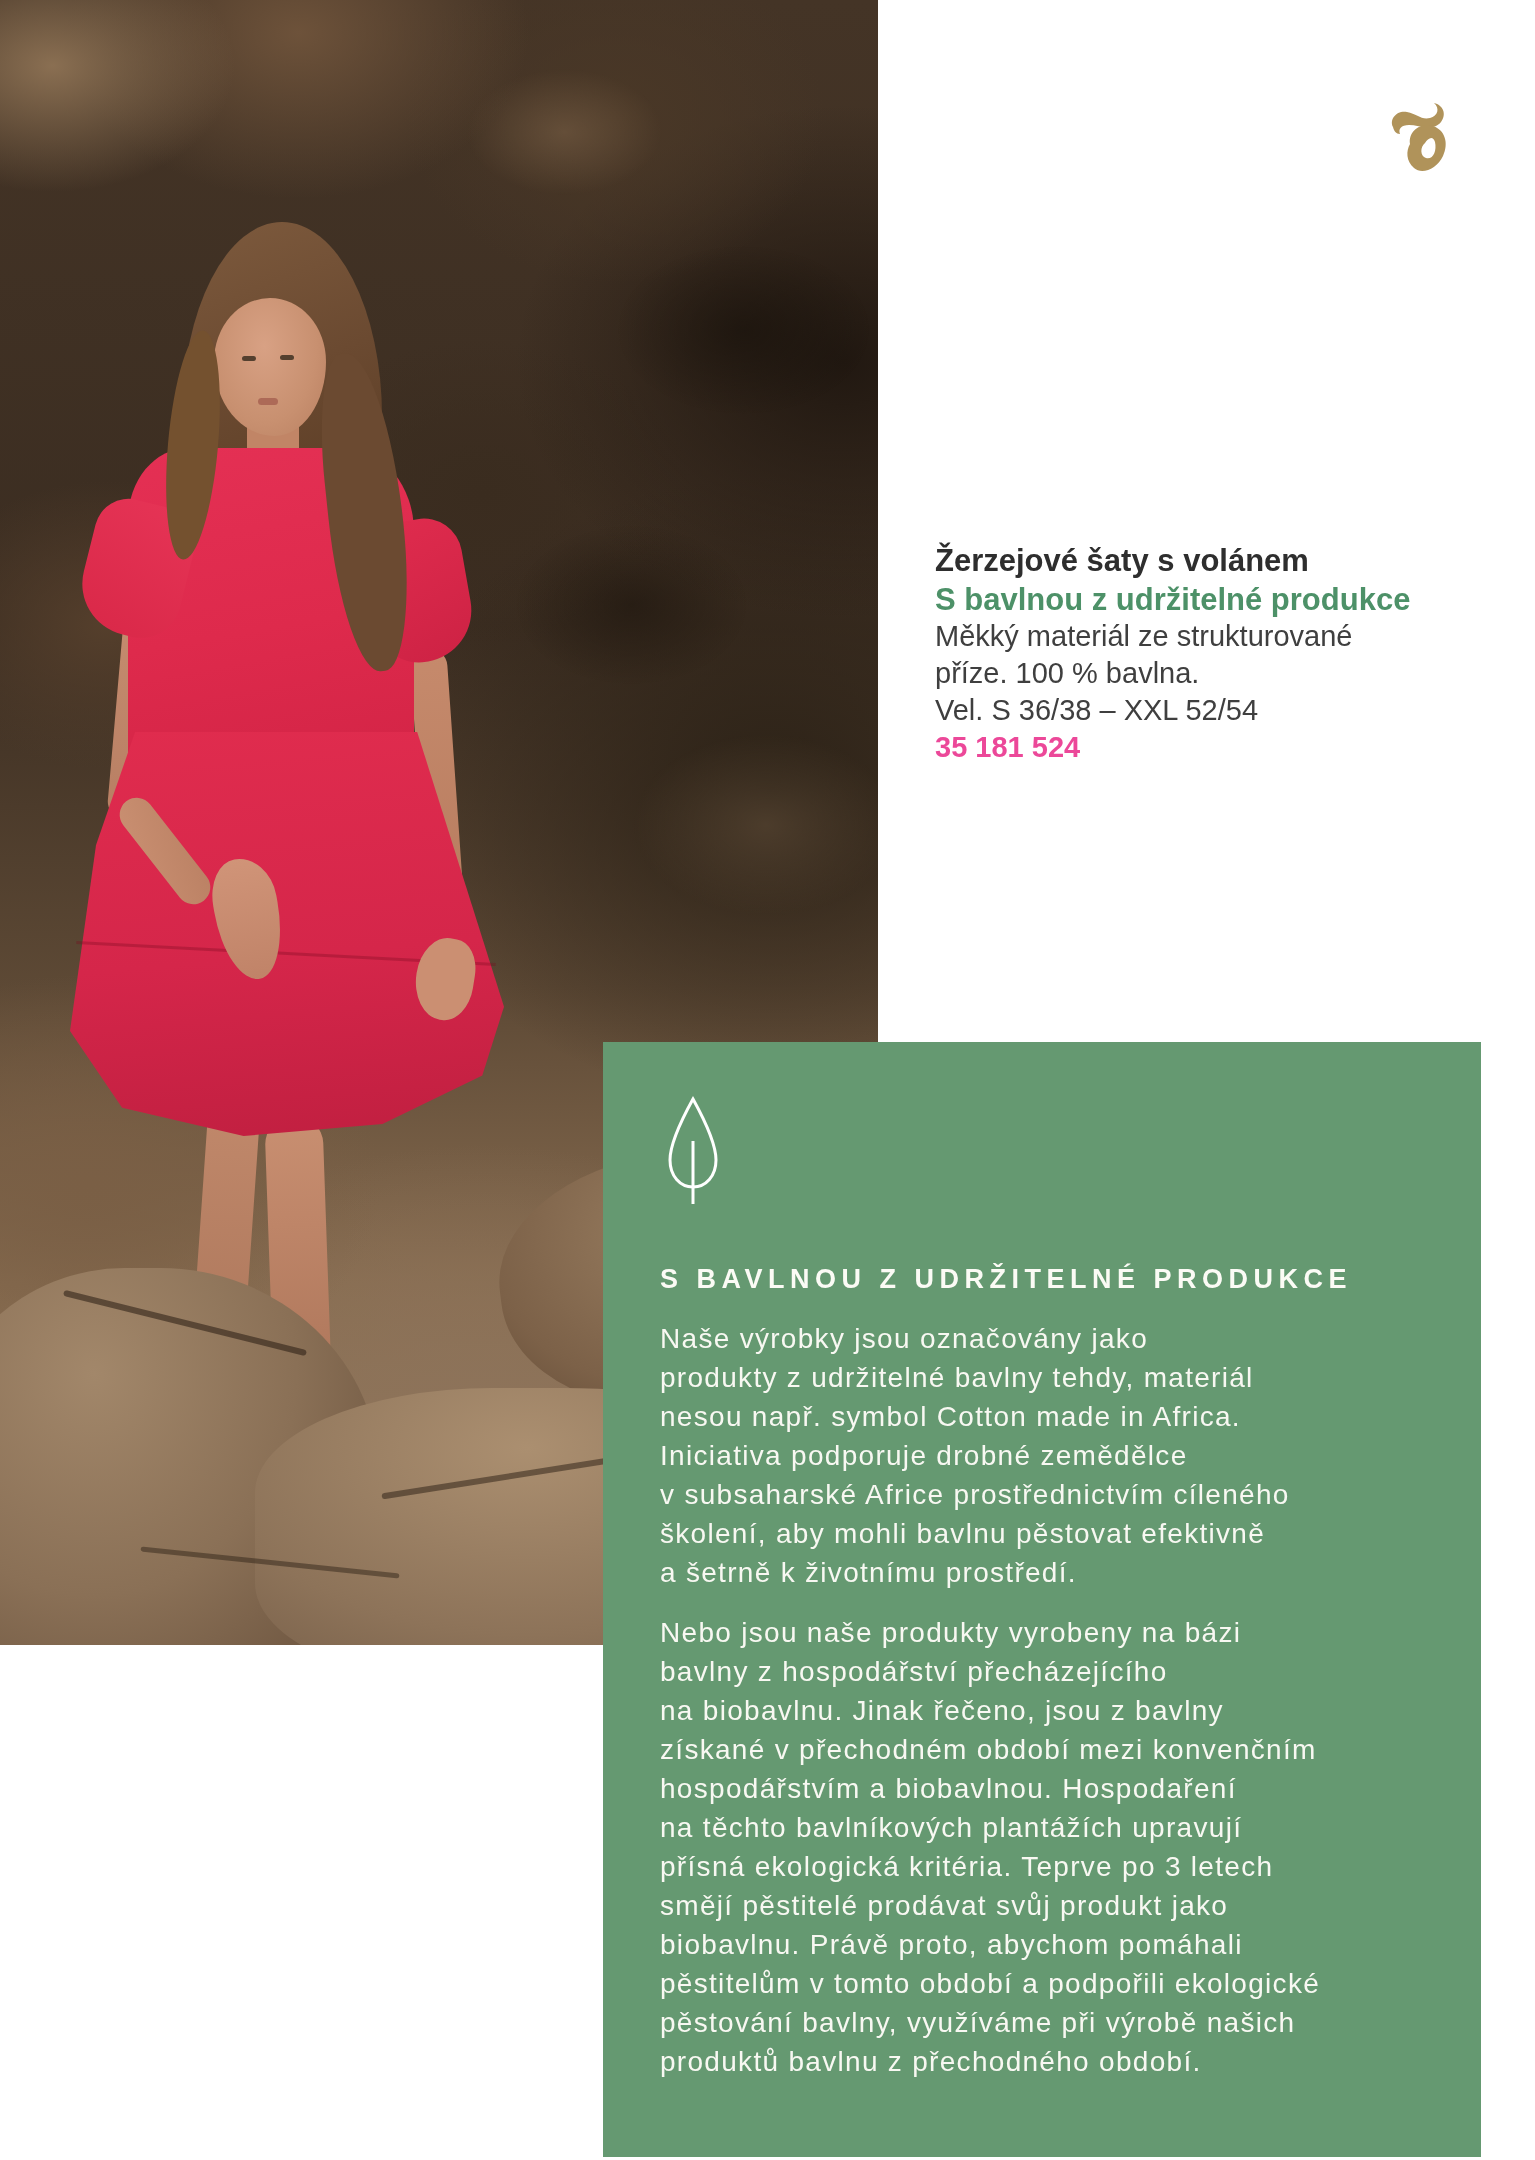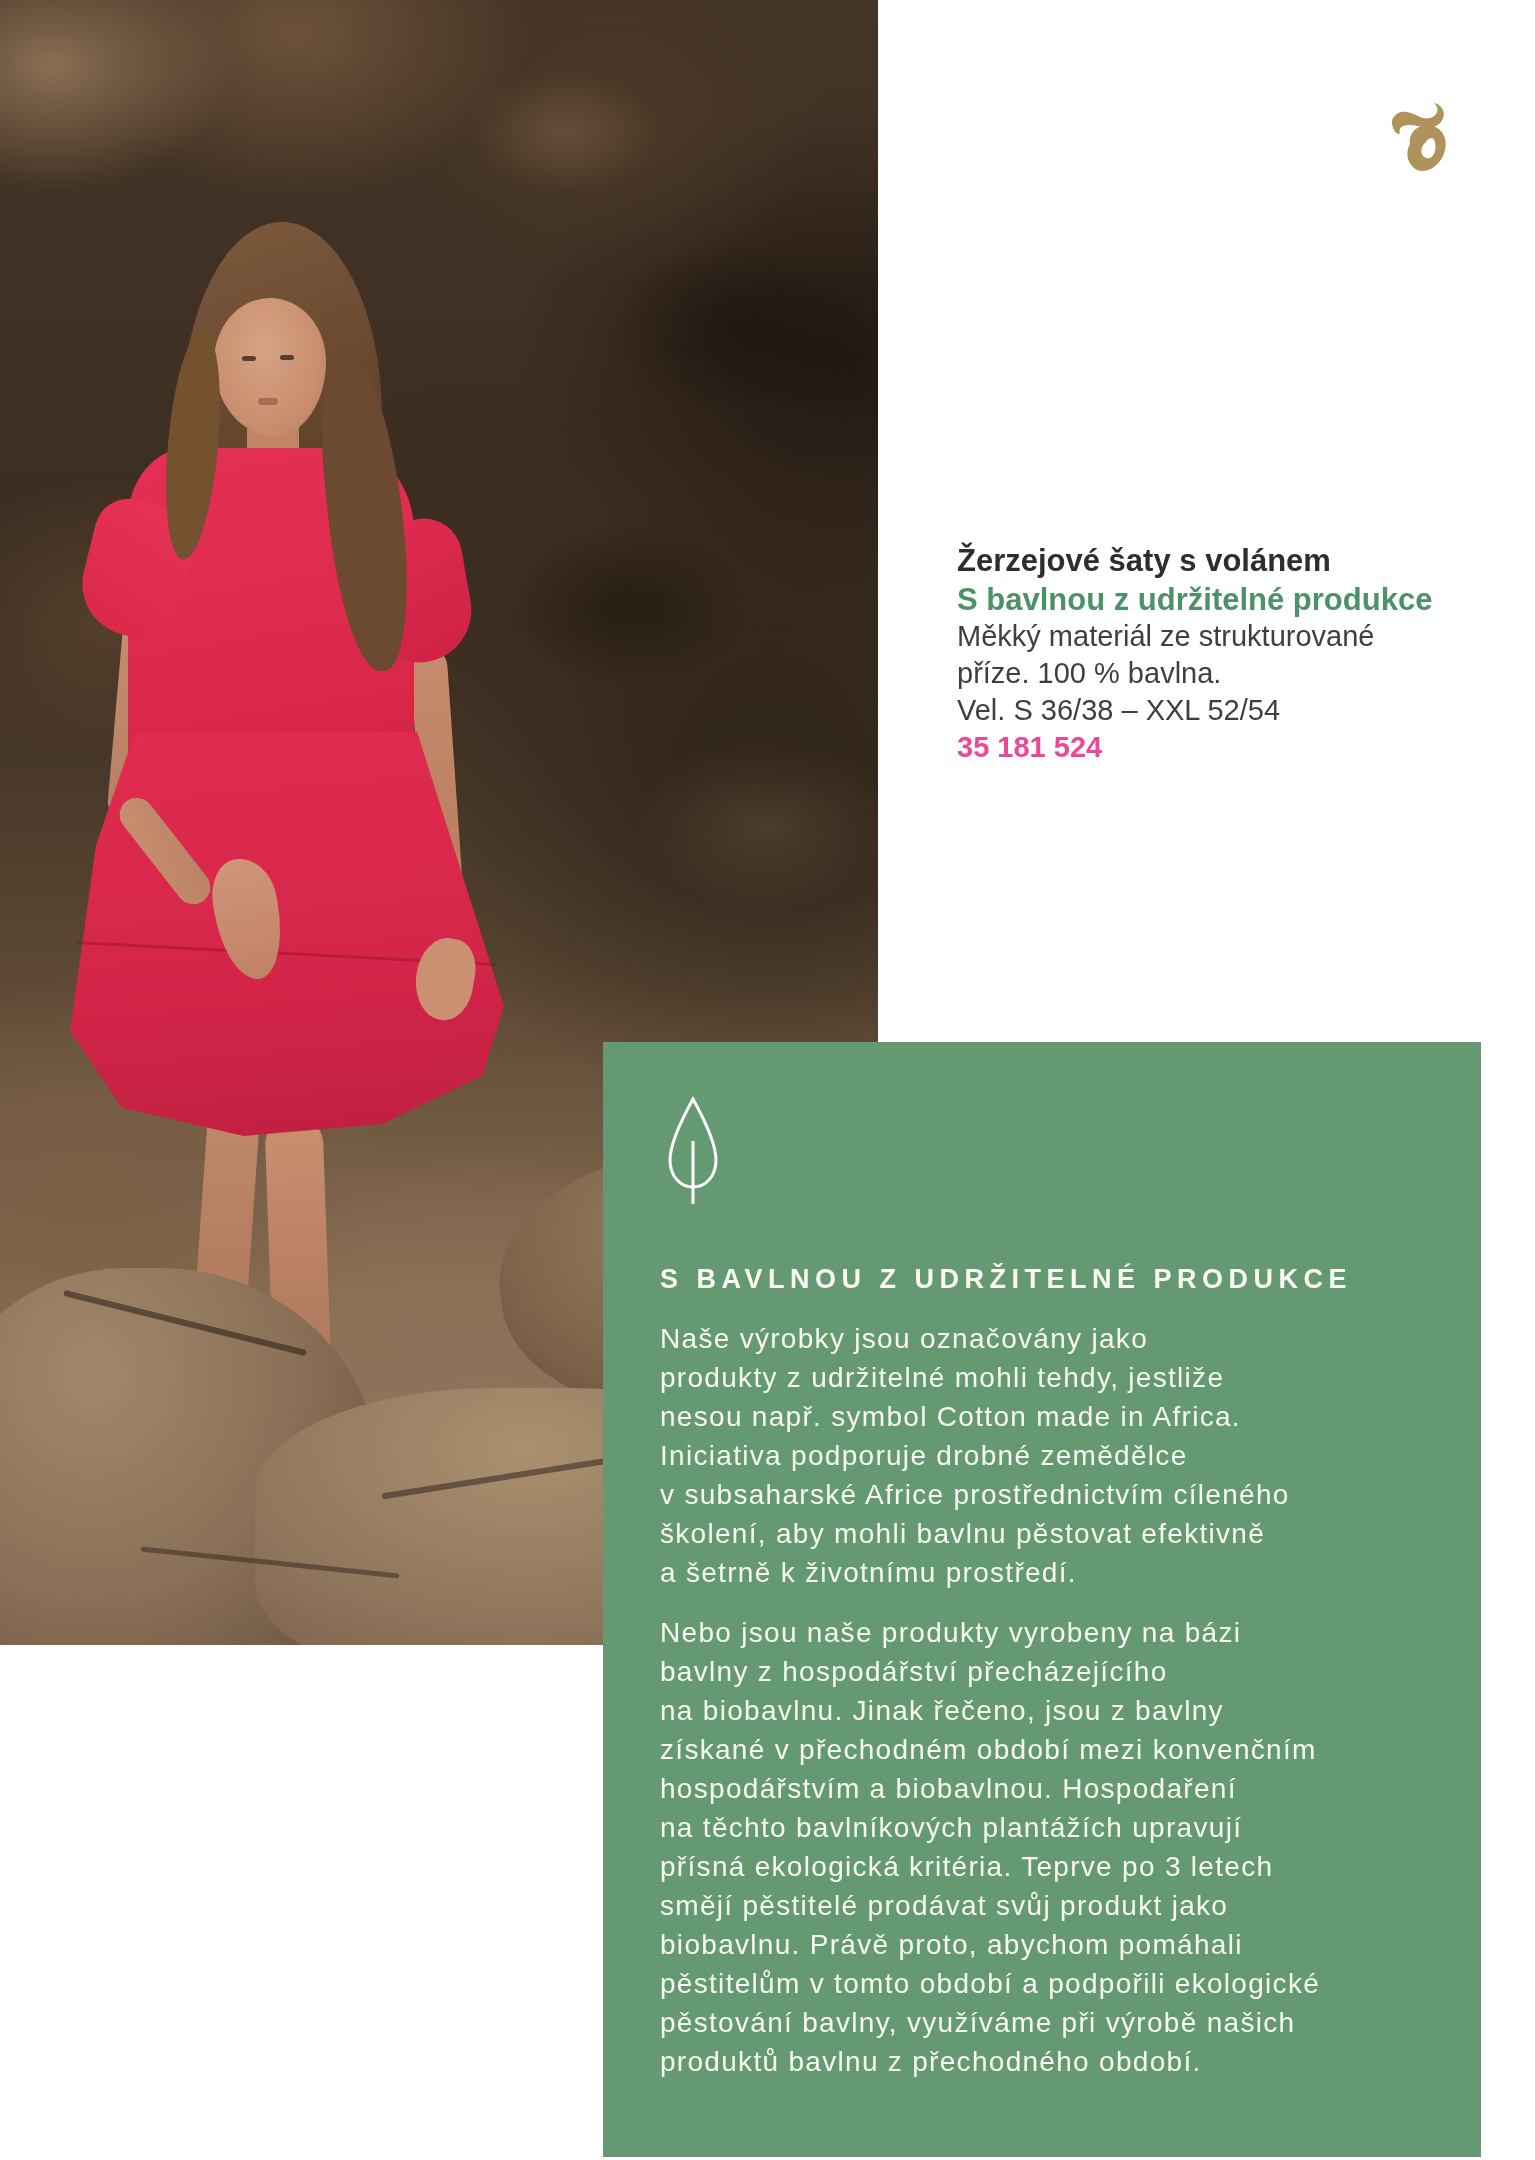--- a/index.html
+++ b/index.html
@@ -141,21 +141,21 @@
   }
   .rock-crack-1 { position:absolute; left:60px;  top:1320px; width:250px; height:6px; z-index:7; transform:rotate(14deg);  border-radius:3px; background:rgba(40,28,18,.55); }
   .rock-crack-2 { position:absolute; left:380px; top:1470px; width:300px; height:6px; z-index:7; transform:rotate(-9deg);  border-radius:3px; background:rgba(40,28,18,.5); }
   .rock-crack-3 { position:absolute; left:140px; top:1560px; width:260px; height:5px; z-index:7; transform:rotate(6deg);   border-radius:3px; background:rgba(40,28,18,.45); }
 
   
   .logo { position:absolute; left:1388px; top:96px; width:62px; height:84px; }
 
   
   .product {
-    position:absolute; left:957px; top:541px; width:545px; color:#2e2e2e;
+    position:absolute; left:935px; top:541px; width:545px; color:#2e2e2e;
   }
   .product-title    { font-size:31px; font-weight:bold; line-height:40px; color:#2e2e2e; }
   .product-subtitle { font-size:31px; font-weight:bold; line-height:37px; color:#4d9168; }
   .product-desc     { font-size:29px; font-weight:normal; line-height:37px; color:#3f3f3f; white-space:pre-line; }
   .product-artno    { font-size:29px; font-weight:bold; line-height:37px; color:#ec4899; }
   .price-row        { margin-top:13px; }
   .price-value      { font-size:44px; font-weight:bold; letter-spacing:1px; color:#2e2e2e; }
   .price-currency   { font-size:27px; font-weight:bold; margin-left:10px; color:#2e2e2e; }
 
   
@@ -233,21 +233,21 @@
     <div class="product-artno">35 181 524</div>
   </div>
 
   <div class="info-panel">
     <svg class="leaf" width="62" height="112" viewBox="0 0 62 112">
       <path d="M31 4 C15 33 8 51 8 65 C8 81 18 92 31 92 C44 92 54 81 54 65 C54 51 47 33 31 4 Z" fill="none" stroke="#ffffff" stroke-width="3"></path>
       <line x1="31" y1="46" x2="31" y2="109" stroke="#ffffff" stroke-width="3"></line>
     </svg>
     <div class="panel-heading">S BAVLNOU Z UDRŽITELNÉ PRODUKCE</div>
     <div class="panel-paragraph p1">Naše výrobky jsou označovány jako
-produkty z udržitelné mohli tehdy, jestliže
+produkty z udržitelné bavlny tehdy, materiál
 nesou např. symbol Cotton made in Africa.
 Iniciativa podporuje drobné zemědělce
 v subsaharské Africe prostřednictvím cíleného
 školení, aby mohli bavlnu pěstovat efektivně
 a šetrně k životnímu prostředí.</div>
     <div class="panel-paragraph p2">Nebo jsou naše produkty vyrobeny na bázi
 bavlny z hospodářství přecházejícího
 na biobavlnu. Jinak řečeno, jsou z bavlny
 získané v přechodném období mezi konvenčním
 hospodářstvím a biobavlnou. Hospodaření

